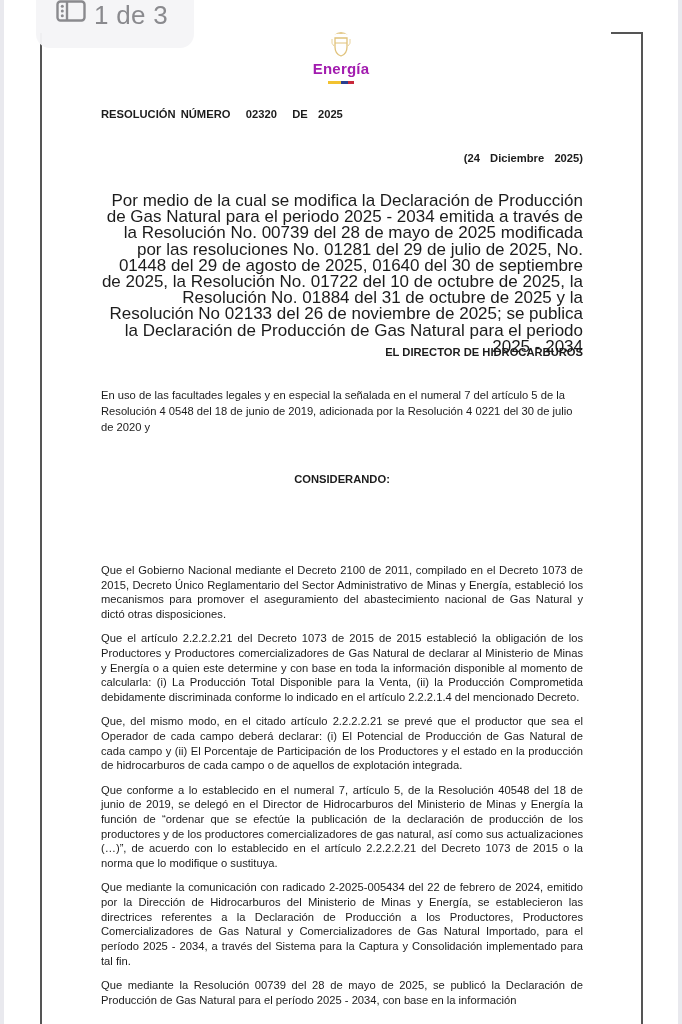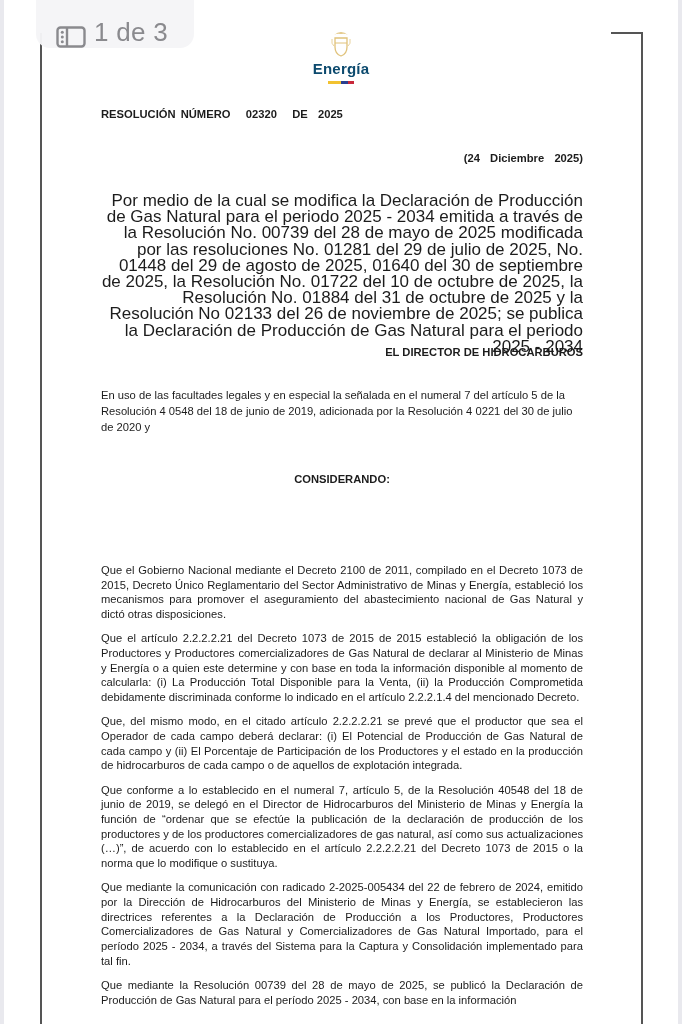--- a/index.html
+++ b/index.html
@@ -43,21 +43,21 @@
     }
     .page-indicator {
       position: absolute;
       left: 36px;
       top: 0;
       width: 158px;
       height: 48px;
       background: rgba(245,245,247,0.97);
       border-radius: 0 0 14px 14px;
       display: flex;
-      align-items: flex-end;
+      align-items: flex-start;
       padding-left: 20px;
       box-sizing: border-box;
       z-index: 3;
     }
     .page-indicator .icon {
       width: 30px; height: 22px; margin-right: 8px;
       display: inline-block;
     }
     .page-indicator .label {
       font-family: "Liberation Sans", sans-serif;
@@ -70,21 +70,21 @@
       left: 0; right: 0;
       top: 30px;
       text-align: center;
     }
     .logo .crest { display: block; margin: 0 auto; width: 22px; height: 28px; }
     .logo .brand {
       display: block;
       font-family: "Liberation Sans", sans-serif;
       font-weight: bold;
       font-size: 15px;
-      color: #0c4a6e;
+      color: #a21caf;
       margin-top: 2px;
       letter-spacing: 0.2px;
     }
     .logo .flag {
       display: flex;
       width: 26px; height: 3px; margin: 4px auto 0;
     }
     .logo .flag span { display: block; height: 3px; }
     .doc {
       position: absolute;

